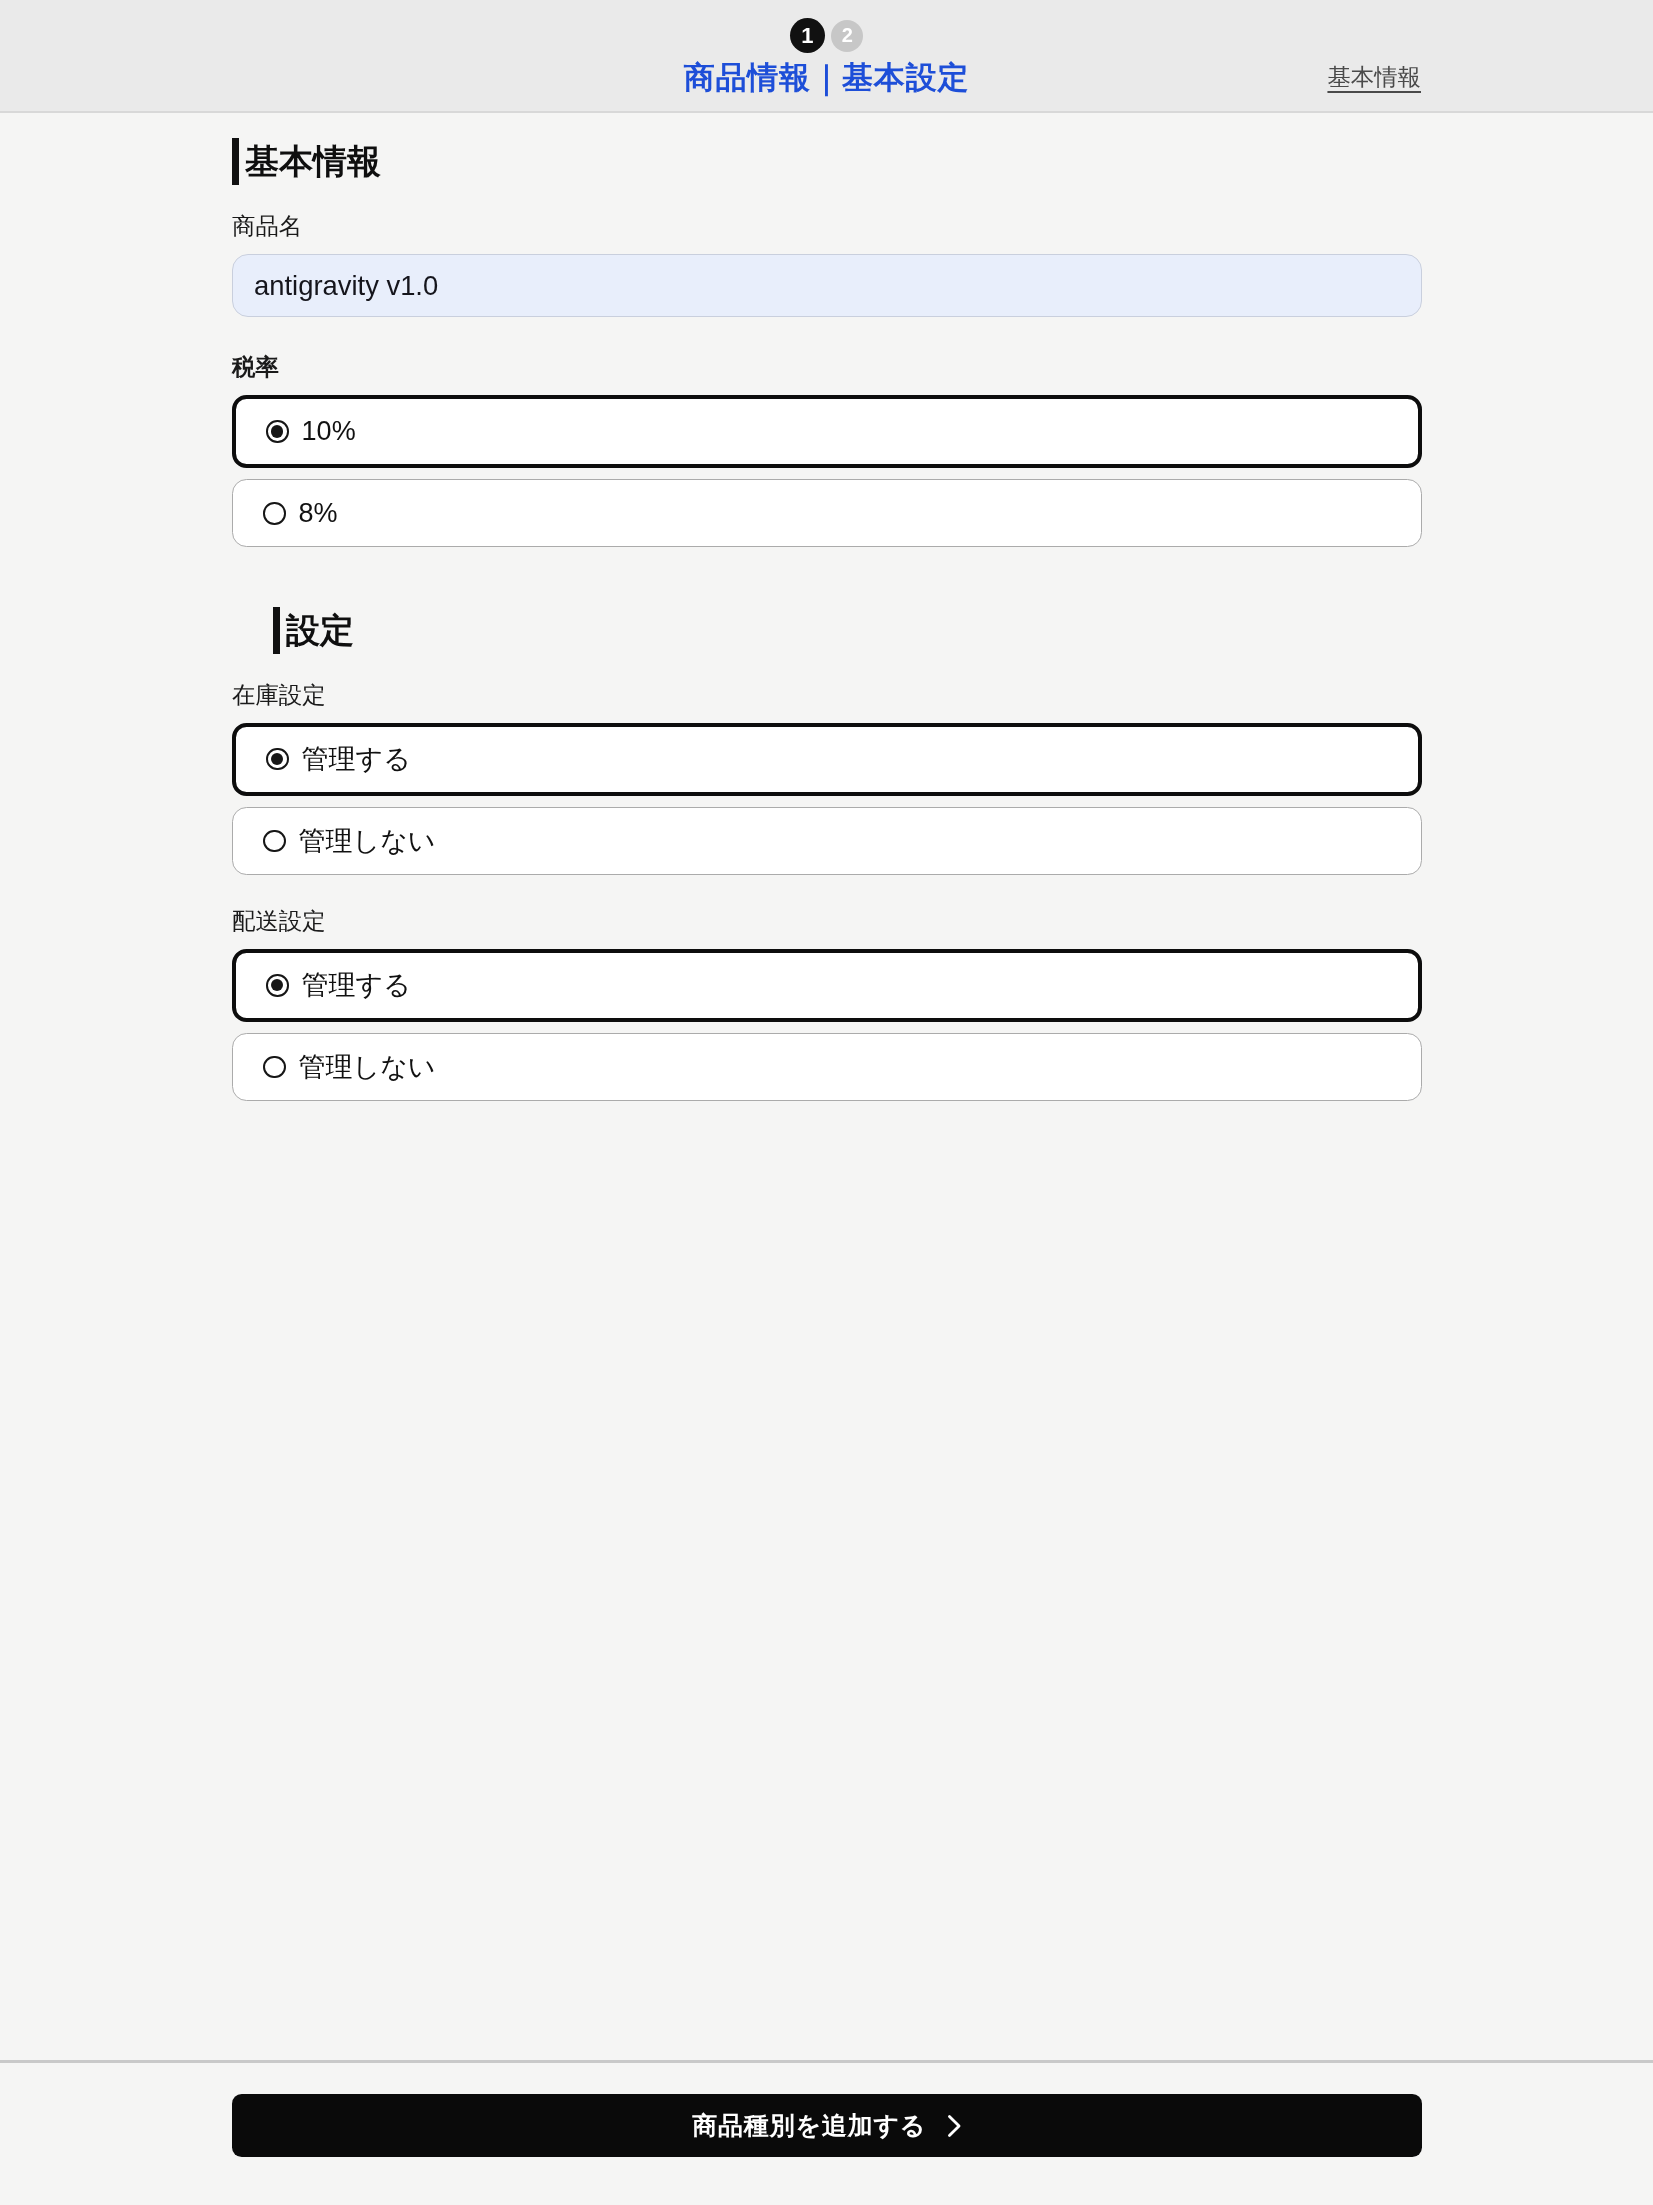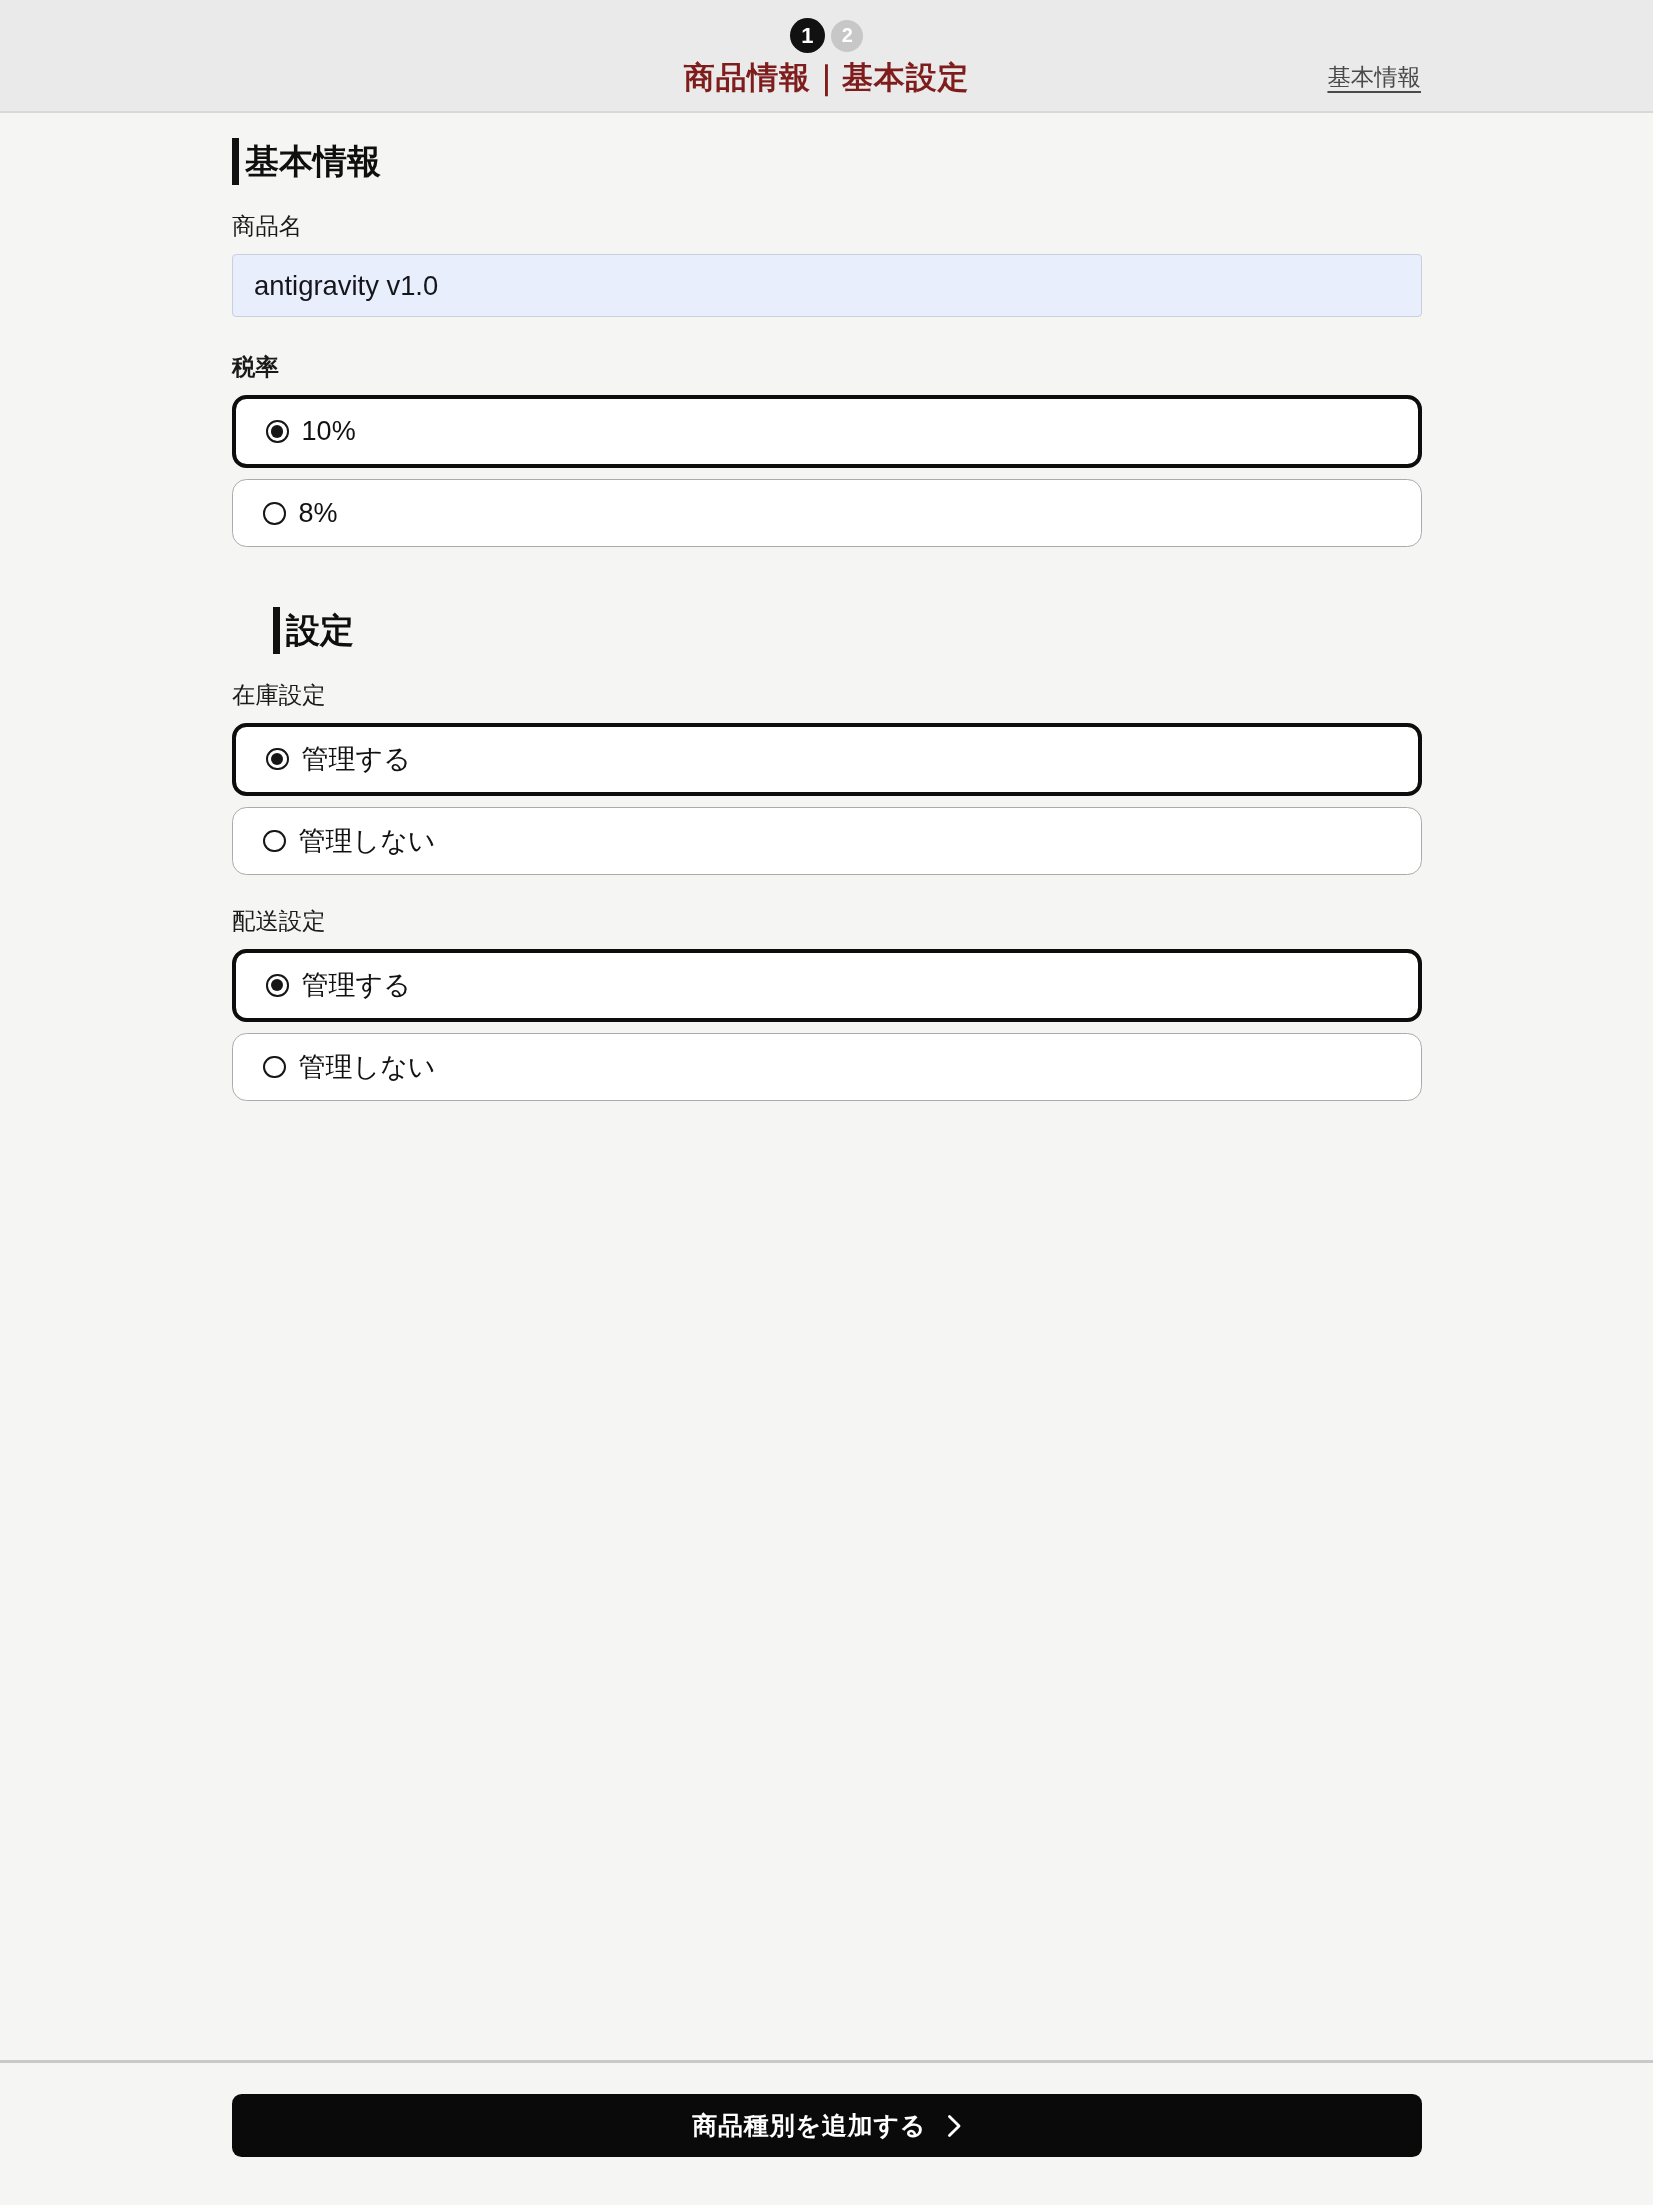--- a/index.html
+++ b/index.html
@@ -19,21 +19,21 @@
     display:flex;justify-content:center;align-items:center;gap:6.5px;
   }
   .step{
     border-radius:50%;display:flex;align-items:center;justify-content:center;
     font-weight:700;color:#ffffff;
   }
   .step.active{width:35px;height:35px;background:#111111;font-size:22px;}
   .step.inactive{width:32px;height:32px;background:#c7c7c7;font-size:20px;}
   .page-title{
     position:absolute;top:57px;left:0;right:0;text-align:center;
-    font-size:31px;font-weight:700;color:#7f1d1d;letter-spacing:0.8px;
+    font-size:31px;font-weight:700;color:#1d4ed8;letter-spacing:0.8px;
   }
   .cancel-link{
     position:absolute;top:61px;right:232px;
     font-size:23.4px;color:#4a4a4a;text-decoration:underline;
     text-underline-offset:5.7px;cursor:pointer;white-space:nowrap;
   }
   
   .content{position:absolute;top:114px;left:232px;width:1190px;}
   .section-heading{
     border-left:7.3px solid #111111;padding-left:6px;
@@ -41,21 +41,21 @@
   }
   .section-heading.first{margin-top:24px;}
   .section-heading.second{margin-top:60px;margin-left:41px;}
   .field-label{font-size:23.4px;line-height:24px;color:#1a1a1a;}
   .mt-a{margin-top:29px;}
   .mt-b{margin-top:38px;font-weight:bold;}
   .mt-c{margin-top:20px;}
   .mt-d{margin-top:34px;}
   .text-input{
     display:block;margin-top:16px;width:100%;height:63px;box-sizing:border-box;
-    background:#e8eefb;border:1.6px solid #c9cfdd;border-radius:4px;
+    background:#e8eefb;border:1.6px solid #c9cfdd;border-radius:16px;
     padding:0 21px;font-size:27.4px;color:#15151c;outline:none;
     font-family:"Liberation Sans","DejaVu Sans",sans-serif;
   }
   .radio-group{margin-top:16px;display:flex;flex-direction:column;gap:11.3px;}
   .radio-card{
     box-sizing:border-box;background:#ffffff;border-radius:14.5px;
     display:flex;align-items:center;padding:0 30px;gap:13px;cursor:pointer;
   }
   .radio-card.selected{border:4px solid #0d0d0d;height:73px;}
   .radio-card.unselected{border:1.6px solid #ababab;height:68px;}

